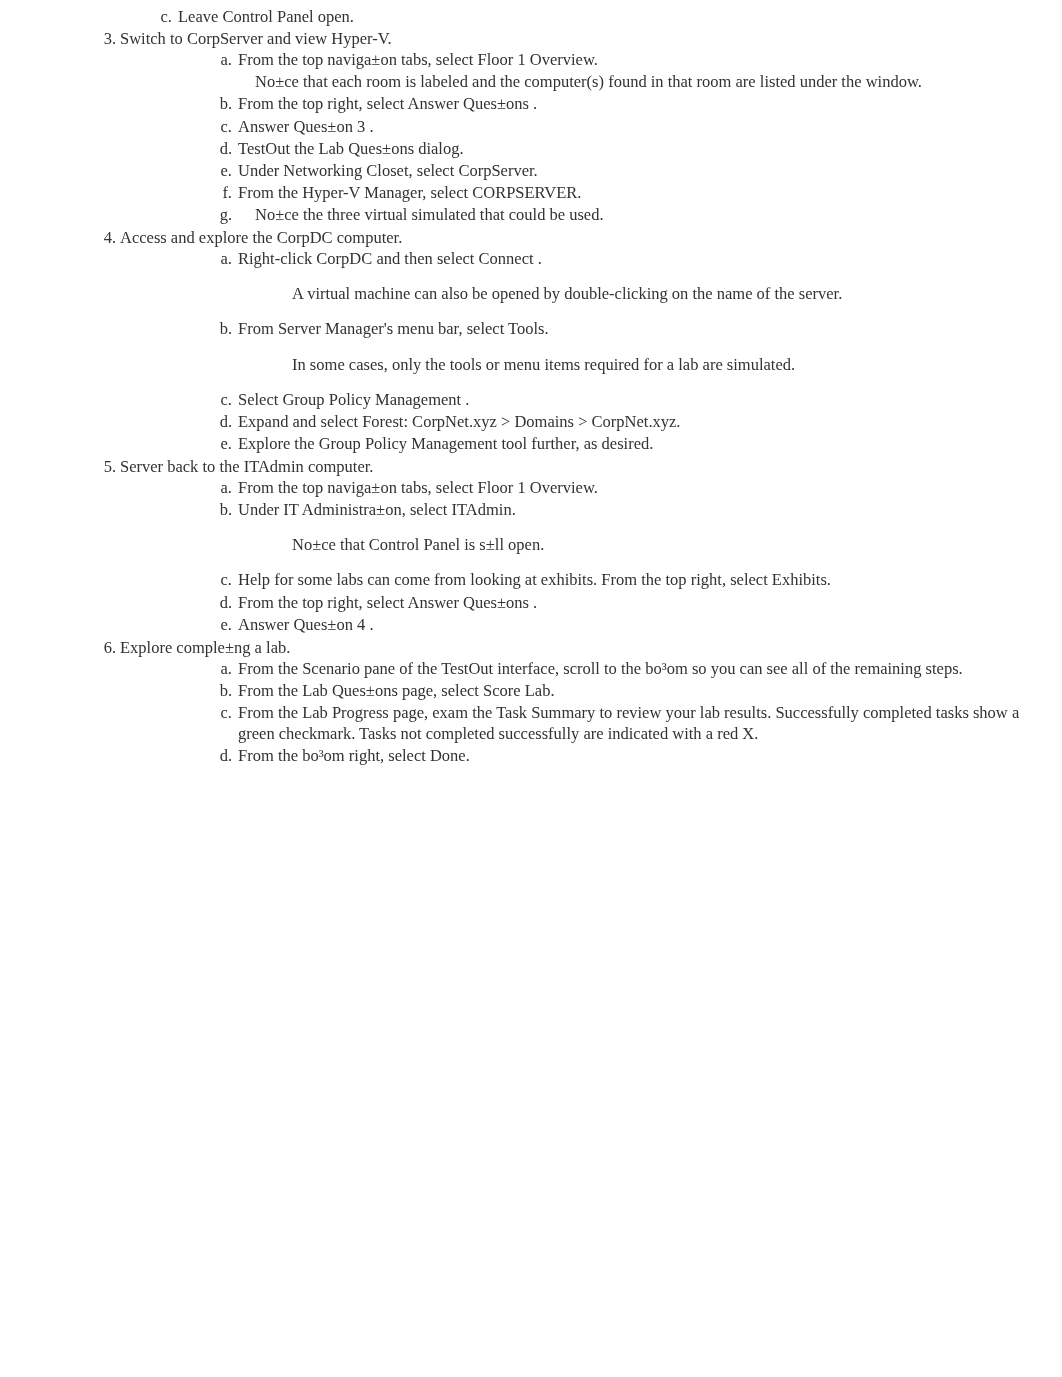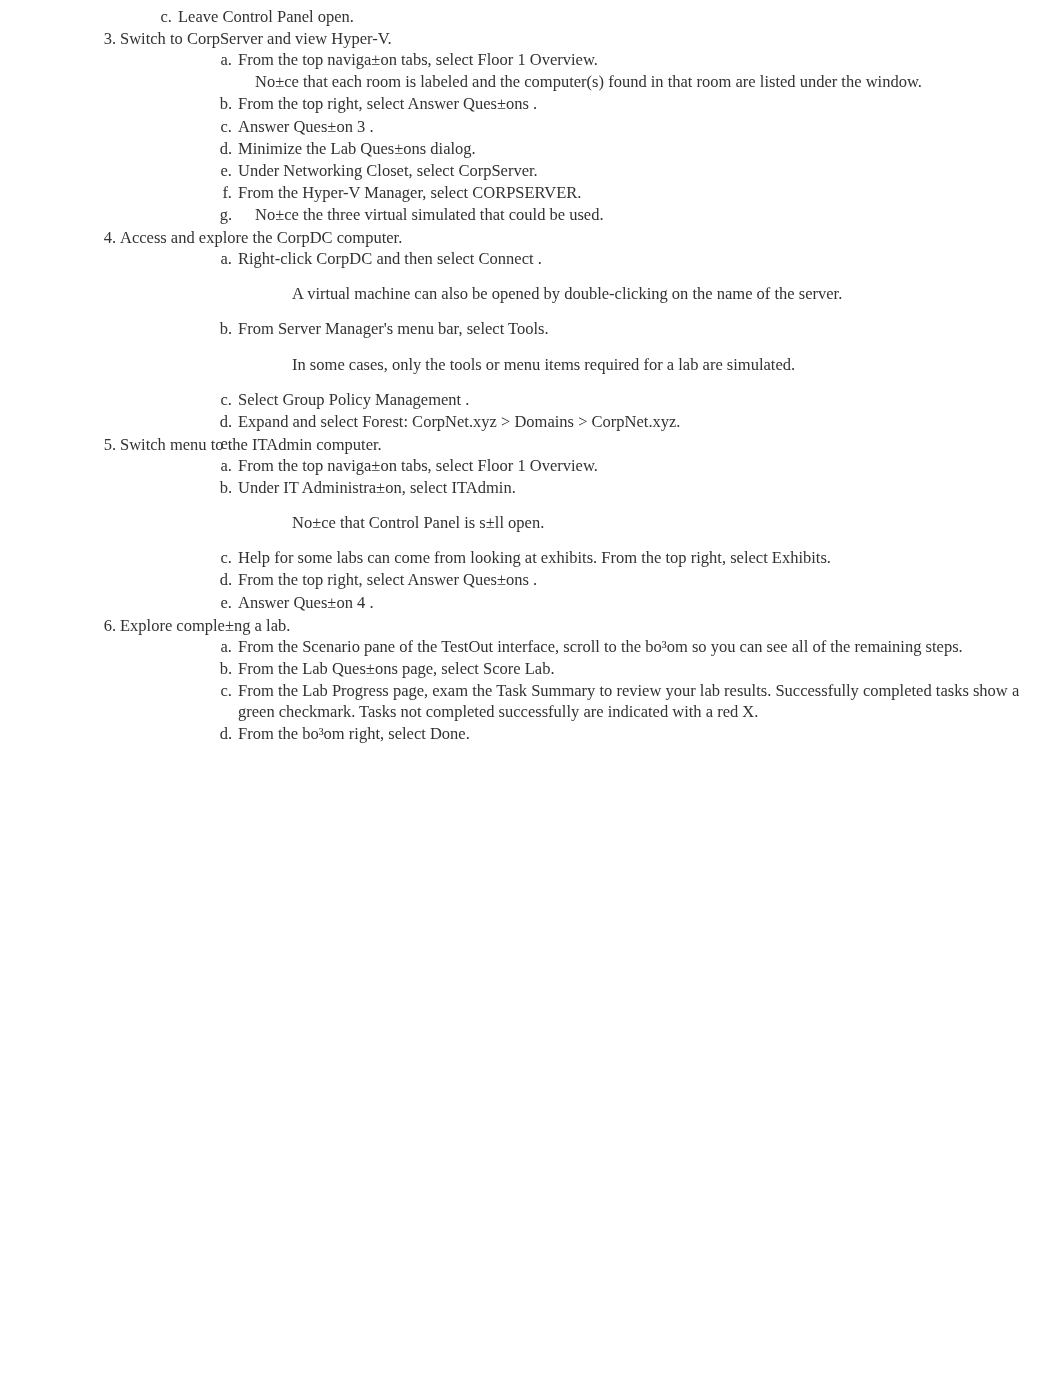--- a/index.html
+++ b/index.html
@@ -89,21 +89,21 @@
         <li>
           <span class="marker">b.</span>
           <span>From the top right, select  Answer Ques±ons .</span>
         </li>
         <li>
           <span class="marker">c.</span>
           <span>Answer Ques±on 3 .</span>
         </li>
         <li>
           <span class="marker">d.</span>
-          <span>Minimize the Lab Ques±ons dialog.</span>
+          <span>TestOut the Lab Ques±ons dialog.</span>
         </li>
         <li>
           <span class="marker">e.</span>
           <span>Under Networking Closet, select CorpServer.</span>
         </li>
         <li>
           <span class="marker">f.</span>
           <span>From the Hyper-V Manager, select CORPSERVER.</span>
         </li>
         <li>
@@ -134,27 +134,28 @@
         <li>
           <span class="marker">c.</span>
           <span>Select Group Policy Management .</span>
         </li>
         <li>
           <span class="marker">d.</span>
           <span>Expand and select Forest: CorpNet.xyz &gt; Domains &gt; CorpNet.xyz.</span>
         </li>
         <li>
           <span class="marker">e.</span>
+          <span>Explore the Group Policy Management tool further, as desired.</span>
         </li>
       </ul>
     </li>
 
     <li>
       <span class="marker">5.</span>
-      <span>Switch menu to the ITAdmin computer.</span>
+      <span>Server back to the ITAdmin computer.</span>
       <ul class="ol-alpha">
         <li>
           <span class="marker">a.</span>
           <span>From the top naviga±on tabs, select  Floor 1 Overview.</span>
         </li>
         <li>
           <span class="marker">b.</span>
           <span>Under IT Administra±on, select ITAdmin.</span>
         </li>
       </ul>

